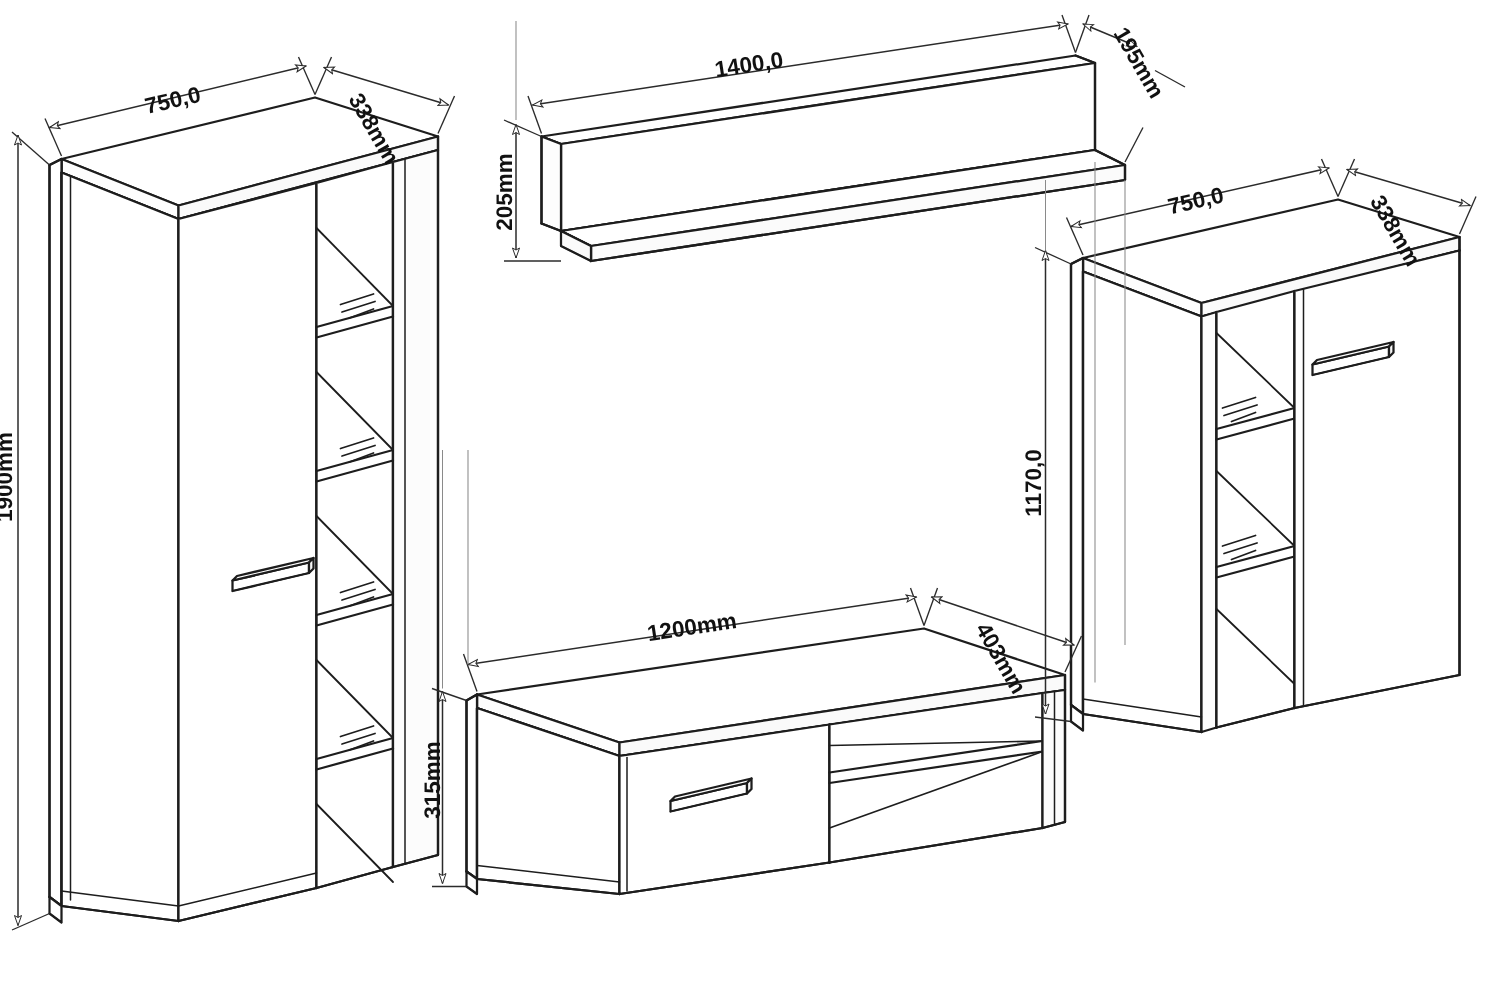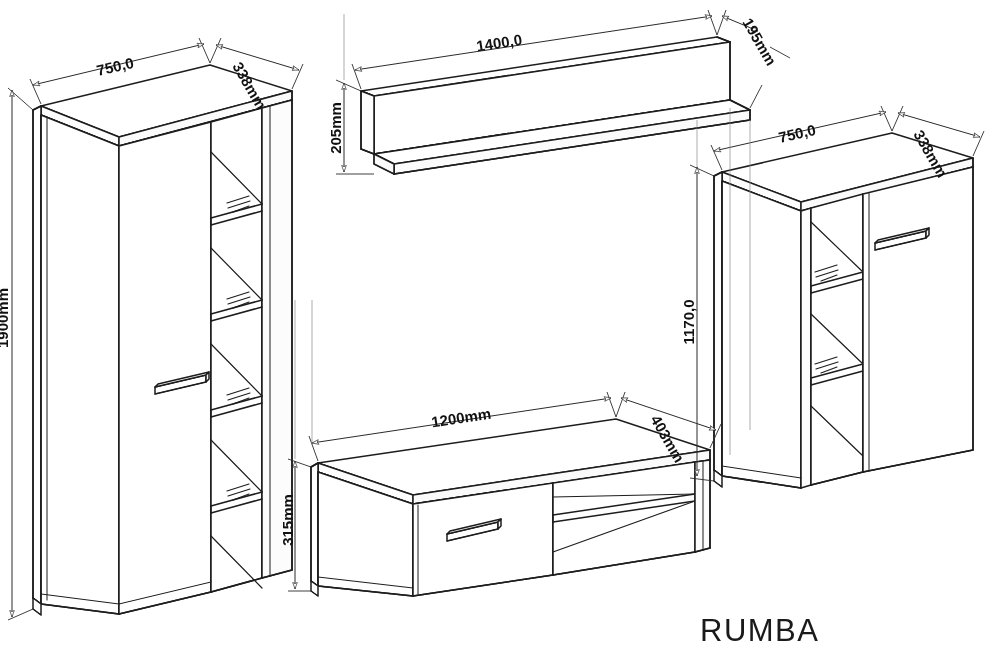--- a/index.html
+++ b/index.html
@@ -428,15 +428,14 @@
       <text x="694" y="322" transform="rotate(-90 694 322)" text-anchor="middle">1170,0</text>
 
       <text x="462" y="423" transform="rotate(-8.6 462 423)" text-anchor="middle">1200mm</text>
 
       <text x="650" y="419" transform="rotate(60 650 419)">403mm</text>
 
       <text x="293" y="520" transform="rotate(-90 293 520)" text-anchor="middle">315mm</text>
     </g>
   </svg>
 
-  <div class="brand" style="left:700px; top:613px;">RUMBA</div>
 
 </div>
 
 </body></html>

